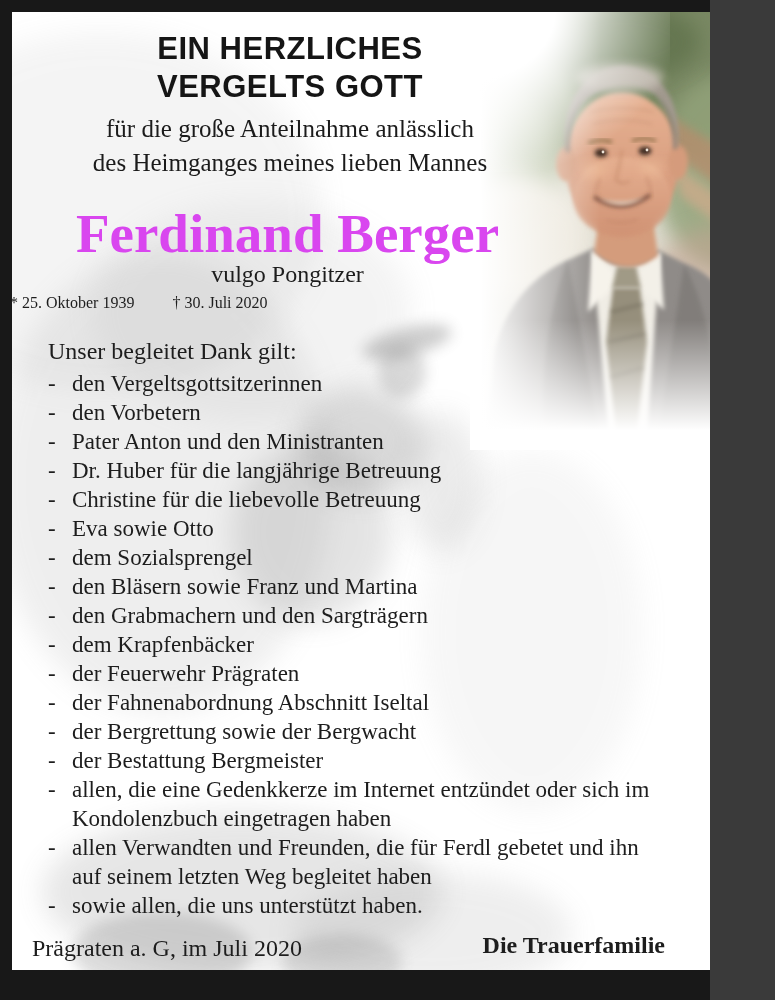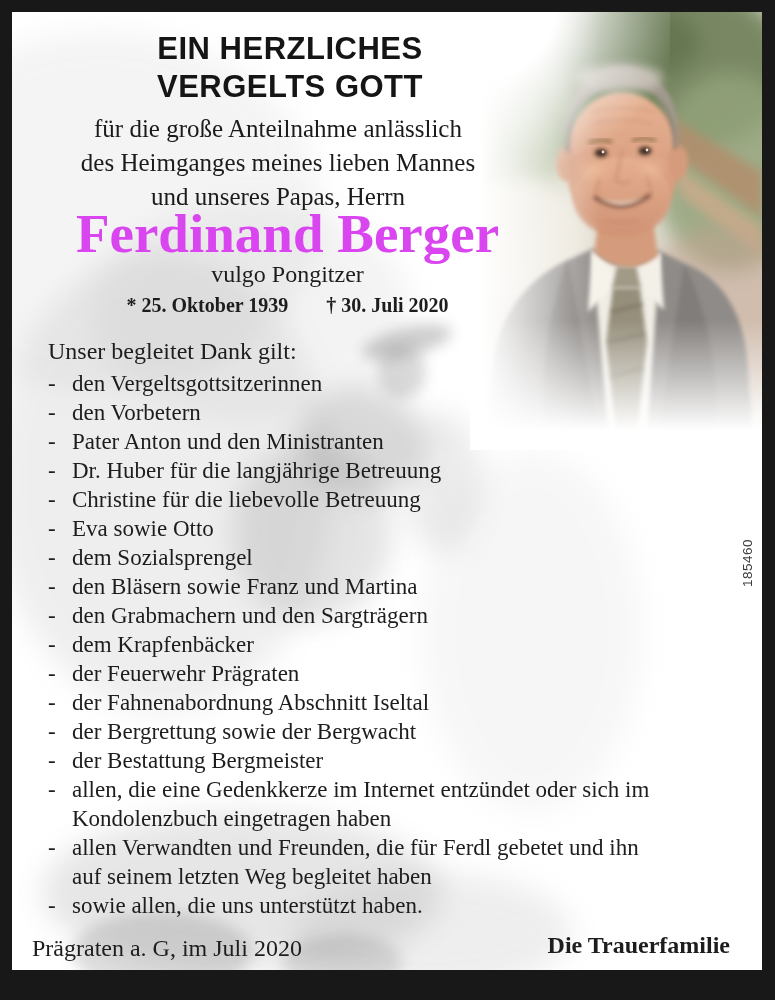--- a/index.html
+++ b/index.html
@@ -1,17 +1,17 @@
 <!DOCTYPE html>
 <html><head>
 <meta charset="utf-8">
 <style>
   html,body{margin:0;padding:0;background:#3a3a3a;}
   .page{
-    position:relative; width:775px; height:1000px;
+    position:relative; width:710px; height:1000px;
     background:#181818; overflow:hidden;
     font-family:"Liberation Serif", serif; color:#1d1d1d;
   }
   .canvas{
     position:absolute; left:12px; top:12px; width:750px; height:958px;
     background:#ffffff;
   }
   .abs{position:absolute;}
   
   .watermark{position:absolute; left:12px; top:12px; width:750px; height:958px;}
@@ -31,34 +31,34 @@
     position:absolute; left:0; top:0; width:200px; height:160px;
     background:radial-gradient(ellipse at 0% 0%, #ffffff 30%, rgba(255,255,255,0) 75%);
   }
   
   .headline{
     left:20px; top:30px; width:540px; text-align:center;
     font-family:"Liberation Sans", sans-serif; font-weight:800;
     font-size:31px; line-height:38px; letter-spacing:.5px; color:#151515;
   }
   .intro{
-    left:8px; top:112px; width:540px; text-align:center;
+    left:20px; top:112px; width:540px; text-align:center;
     font-size:25px; line-height:34px; color:#1b1b1b;
   }
   .name{
     left:10px; top:203px; width:555px; text-align:center;
     font-size:55px; font-weight:bold; line-height:62px; color:#d946ef;
   }
   .vulgo{
     left:10px; top:261px; width:555px; text-align:center;
     font-size:24px; font-weight:normal;
   }
   .dates{
-    left:10px; top:294px; width:555px; text-align:center;
-    font-size:20px; font-weight:bold;
+    left:10px; top:294px; width:555px; 
+    font-size:16px; font-weight:normal;
   }
   .dates .birth{margin-right:38px;}
   .thanks-heading{
     left:48px; top:337px; font-size:24px; line-height:29px;
   }
   .thanks-list{
     left:48px; top:369px; width:672px; font-size:23px; line-height:29px;
   }
   .li{display:flex; align-items:flex-start;}
   .dash{width:24px; flex:0 0 24px;}
@@ -190,21 +190,20 @@
   </div>
 
   <div class="abs headline">
     <div>EIN HERZLICHES</div>
     <div>VERGELTS GOTT</div>
   </div>
 
   <div class="abs intro">
     <div>für die große Anteilnahme anlässlich</div>
     <div>des Heimganges meines lieben Mannes</div>
-    <div>und unseres Papas, Herrn</div>
   </div>
 
   <div class="abs name">Ferdinand Berger</div>
   <div class="abs vulgo">vulgo Pongitzer</div>
   <div class="abs dates">
     <span class="birth">* 25. Oktober 1939</span><span>† 30. Juli 2020</span>
   </div>
 
   <div class="abs thanks-heading">Unser begleitet Dank gilt:</div>
   <div class="abs thanks-list">

